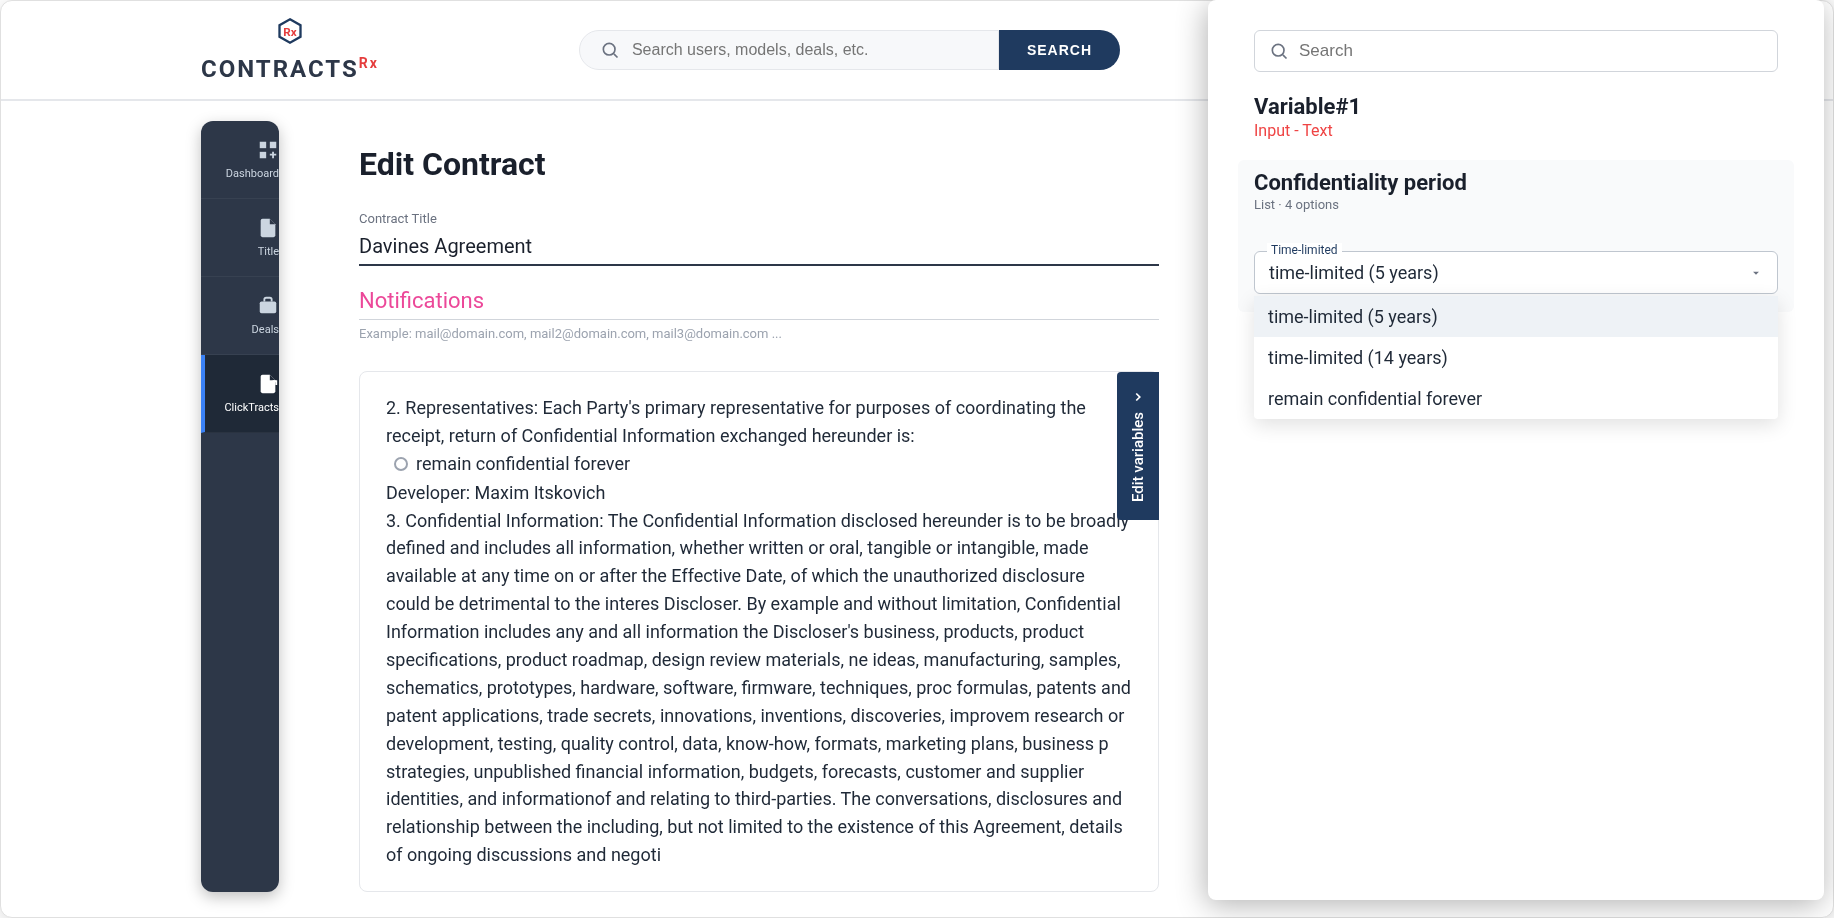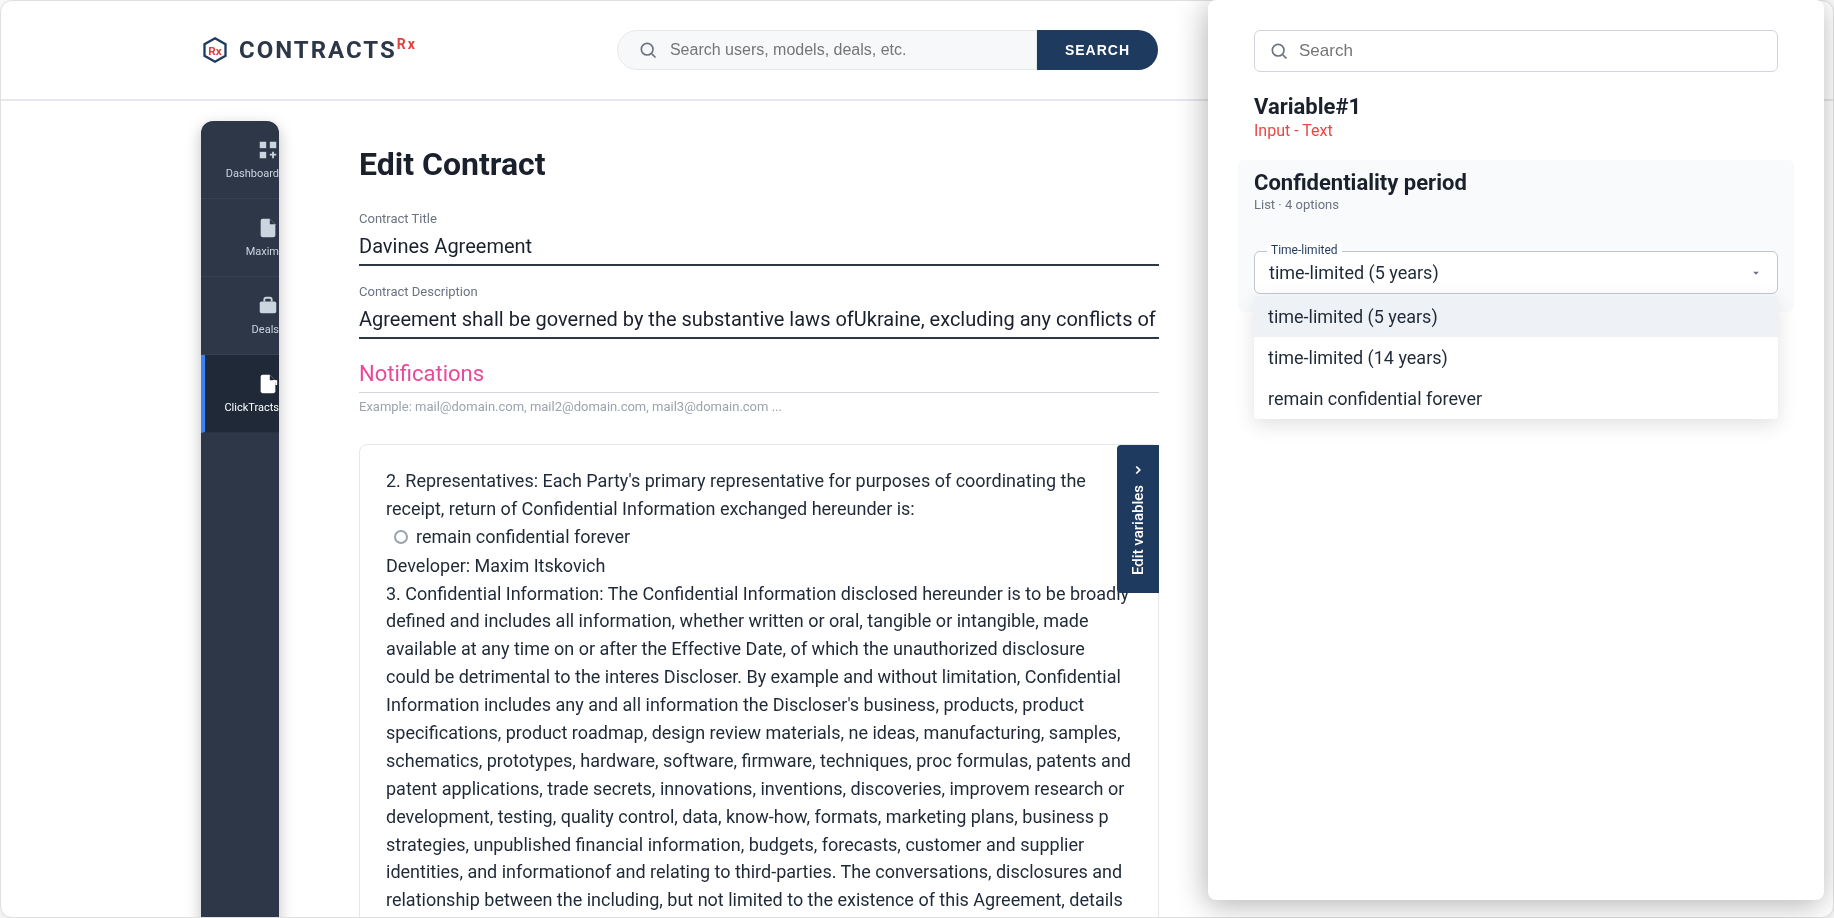--- a/index.html
+++ b/index.html
@@ -28,20 +28,21 @@
       display: flex;
       align-items: center;
       padding: 16px 200px 16px 200px;
       border-bottom: 2px solid #e5e7eb;
       height: 100px;
     }
     .logo-wrap {
       display: flex;
       align-items: center;
       gap: 10px;
+      flex-direction: column;
     }
     .logo-hex {
       width: 28px;
       height: 28px;
       position: relative;
     }
     .logo-text {
       font-size: 24px;
       font-weight: 700;
       color: #2d3748;
@@ -363,21 +364,21 @@
           <rect x="3" y="14" width="7" height="7"></rect>
             <path d="M14 17h7M17.5 14v7" stroke="currentColor" stroke-width="2"></path>
         </svg>
         <span class="sidebar-item-label">Dashboard</span>
       </div>
       <div class="sidebar-item">
         <svg class="sidebar-icon" viewBox="0 0 24 24" fill="currentColor">
           <path d="M14 2H6a2 2 0 0 0-2 2v16a2 2 0 0 0 2 2h12a2 2 0 0 0 2-2V8z"></path>
             <polyline points="14,2 14,8 20,8" fill="#2d3748"></polyline>
         </svg>
-        <span class="sidebar-item-label">Maxim</span>
+        <span class="sidebar-item-label">Title</span>
       </div>
       <div class="sidebar-item">
         <svg class="sidebar-icon" viewBox="0 0 24 24" fill="currentColor">
           <rect x="3" y="7" width="18" height="13" rx="2"></rect>
             <path d="M8 7V5a2 2 0 0 1 2-2h4a2 2 0 0 1 2 2v2" fill="none" stroke="currentColor" stroke-width="2"></path>
         </svg>
         <span class="sidebar-item-label">Deals</span>
       </div>
       <div class="sidebar-item active">
         <svg class="sidebar-icon" viewBox="0 0 24 24" fill="currentColor">
@@ -391,24 +392,20 @@
     </div>
 
     <div class="content">
       <h1 class="page-title">Edit Contract</h1>
 
       <div class="form-field">
         <span class="field-label">Contract Title</span>
         <div class="field-value">Davines Agreement</div>
       </div>
 
-      <div class="form-field">
-        <span class="field-label">Contract Description</span>
-        <div class="field-value">Agreement shall be governed by the substantive laws ofUkraine, excluding any conflicts of</div>
-      </div>
 
       <div class="form-field">
         <div class="field-value empty-notif">Notifications</div>
         <div class="helper-text">Example: mail@domain.com, mail2@domain.com, mail3@domain.com ...</div>
       </div>
 
       <div class="contract-body-wrap">
         <div class="edit-vars-tab">
           <svg class="chevron-right" viewBox="0 0 24 24" fill="none" stroke="white" stroke-width="3">
             <polyline points="9 18 15 12 9 6"></polyline>

